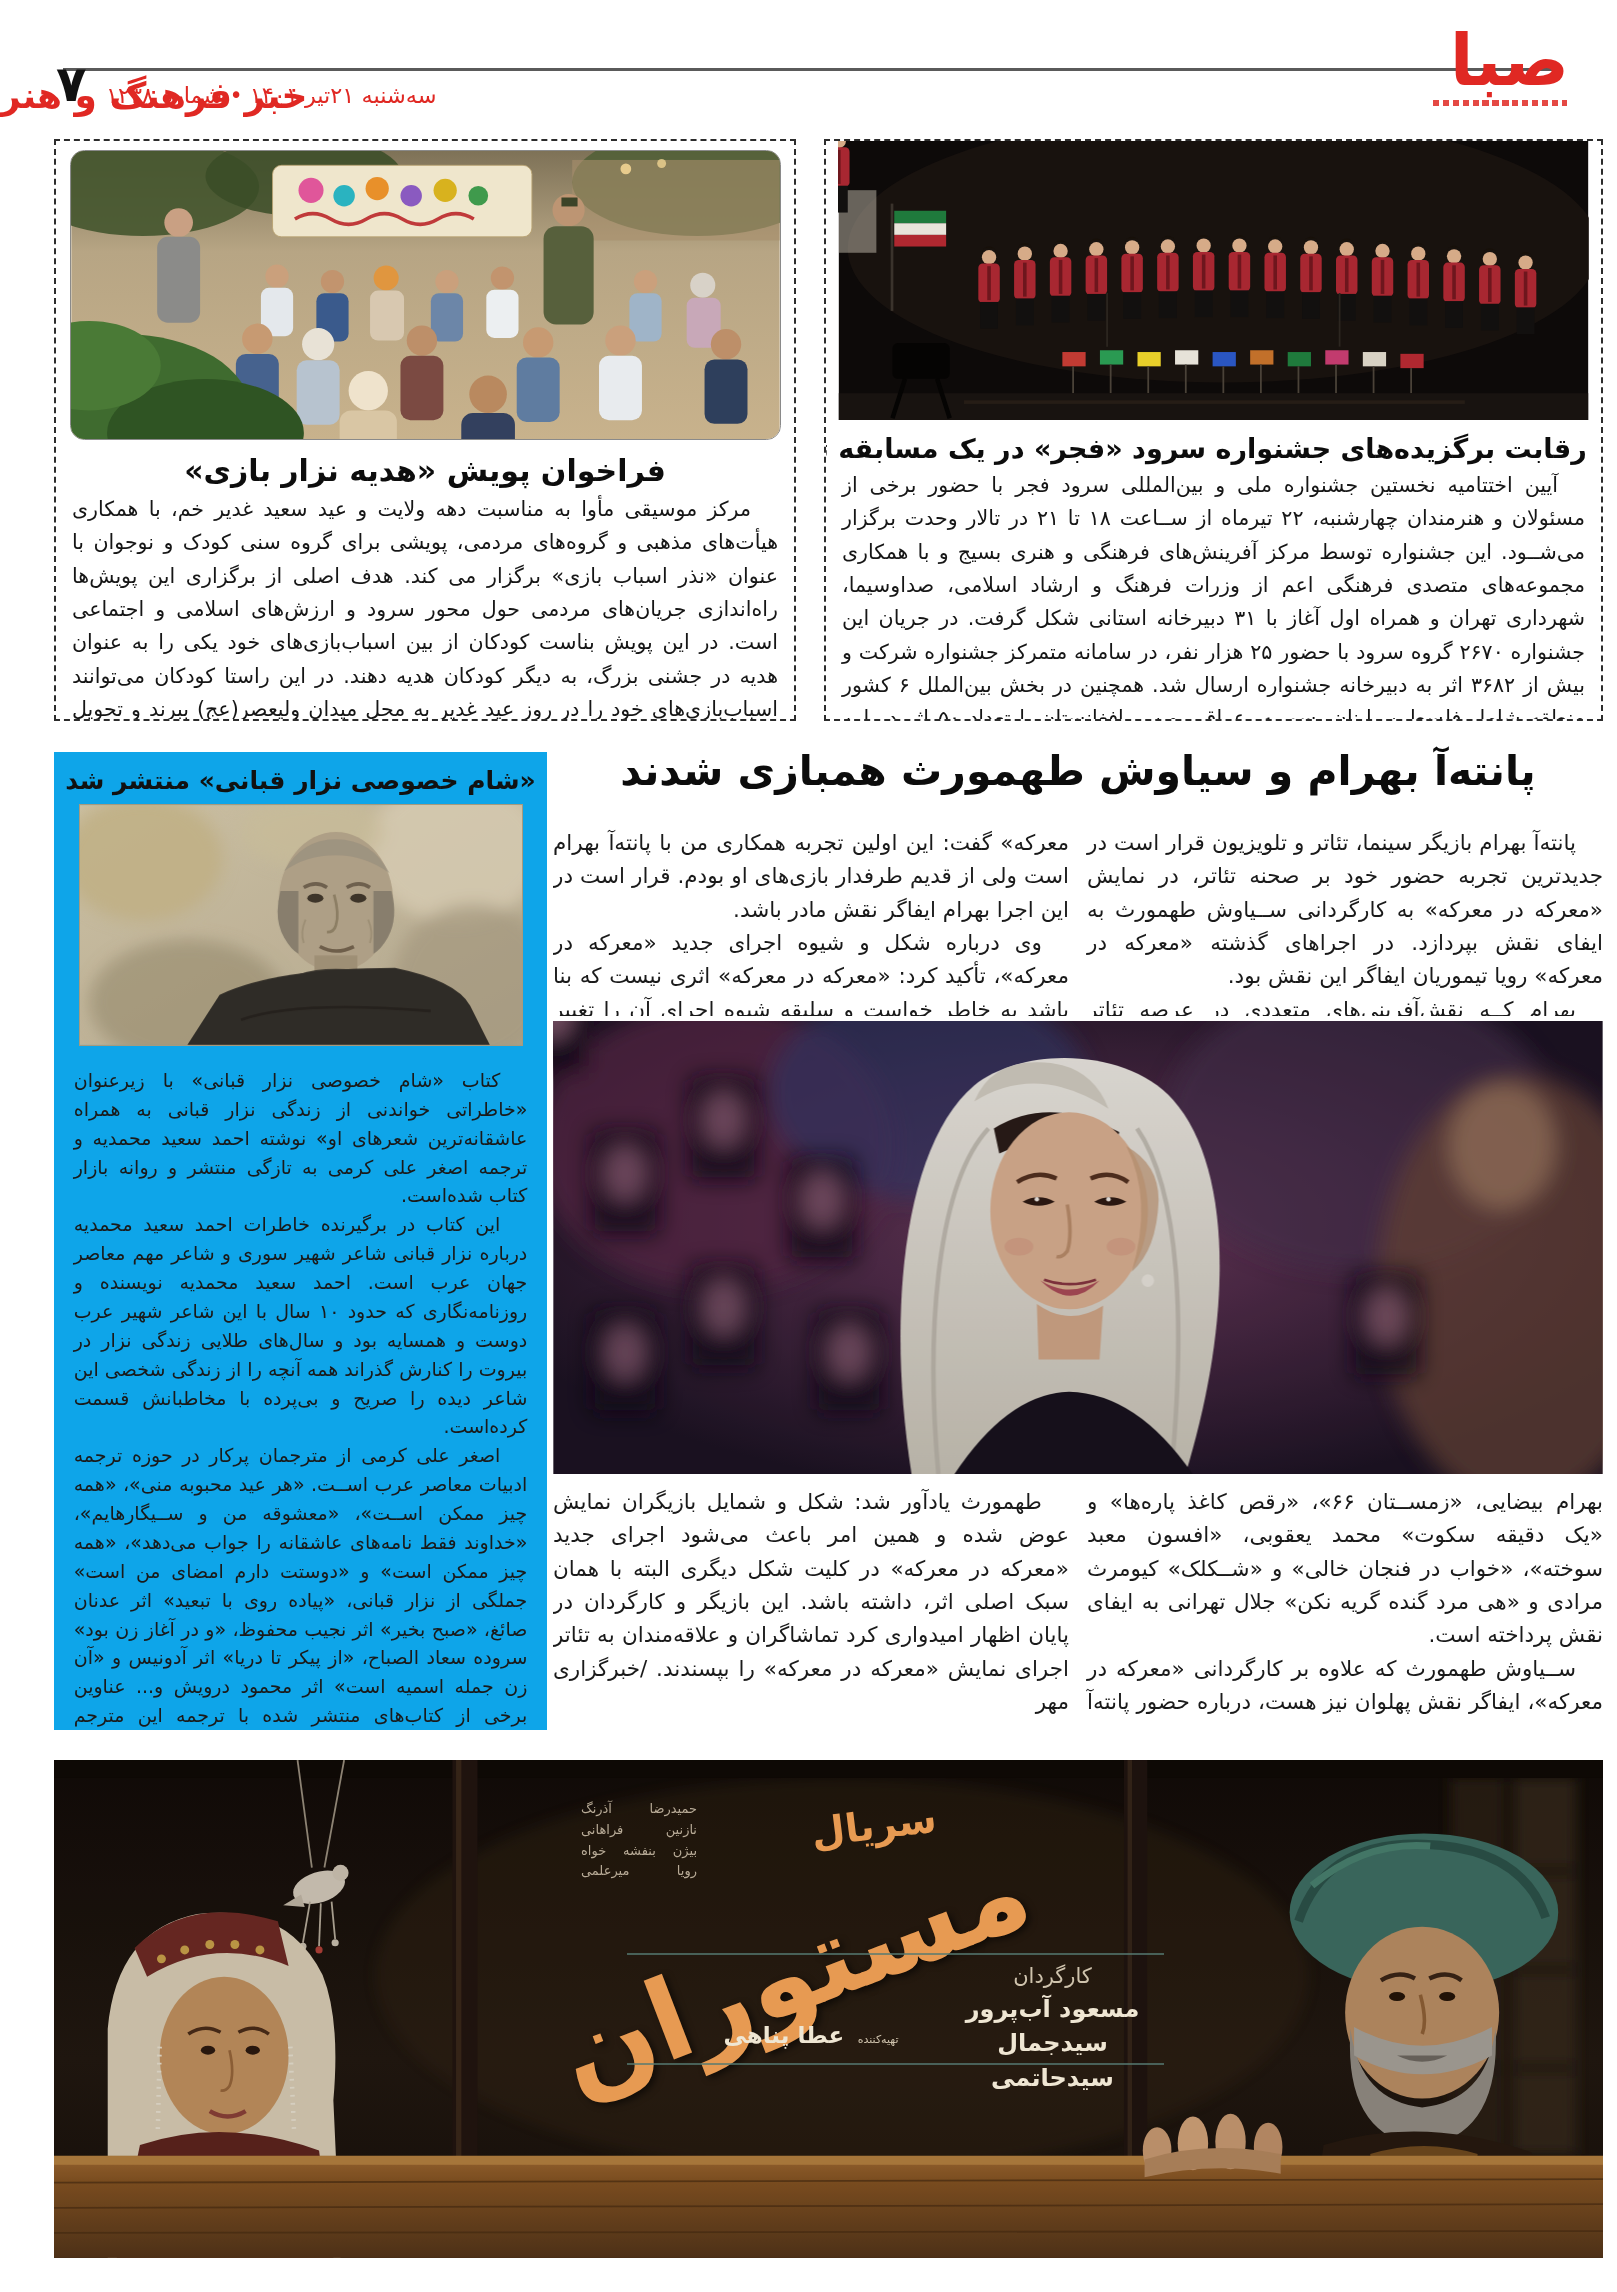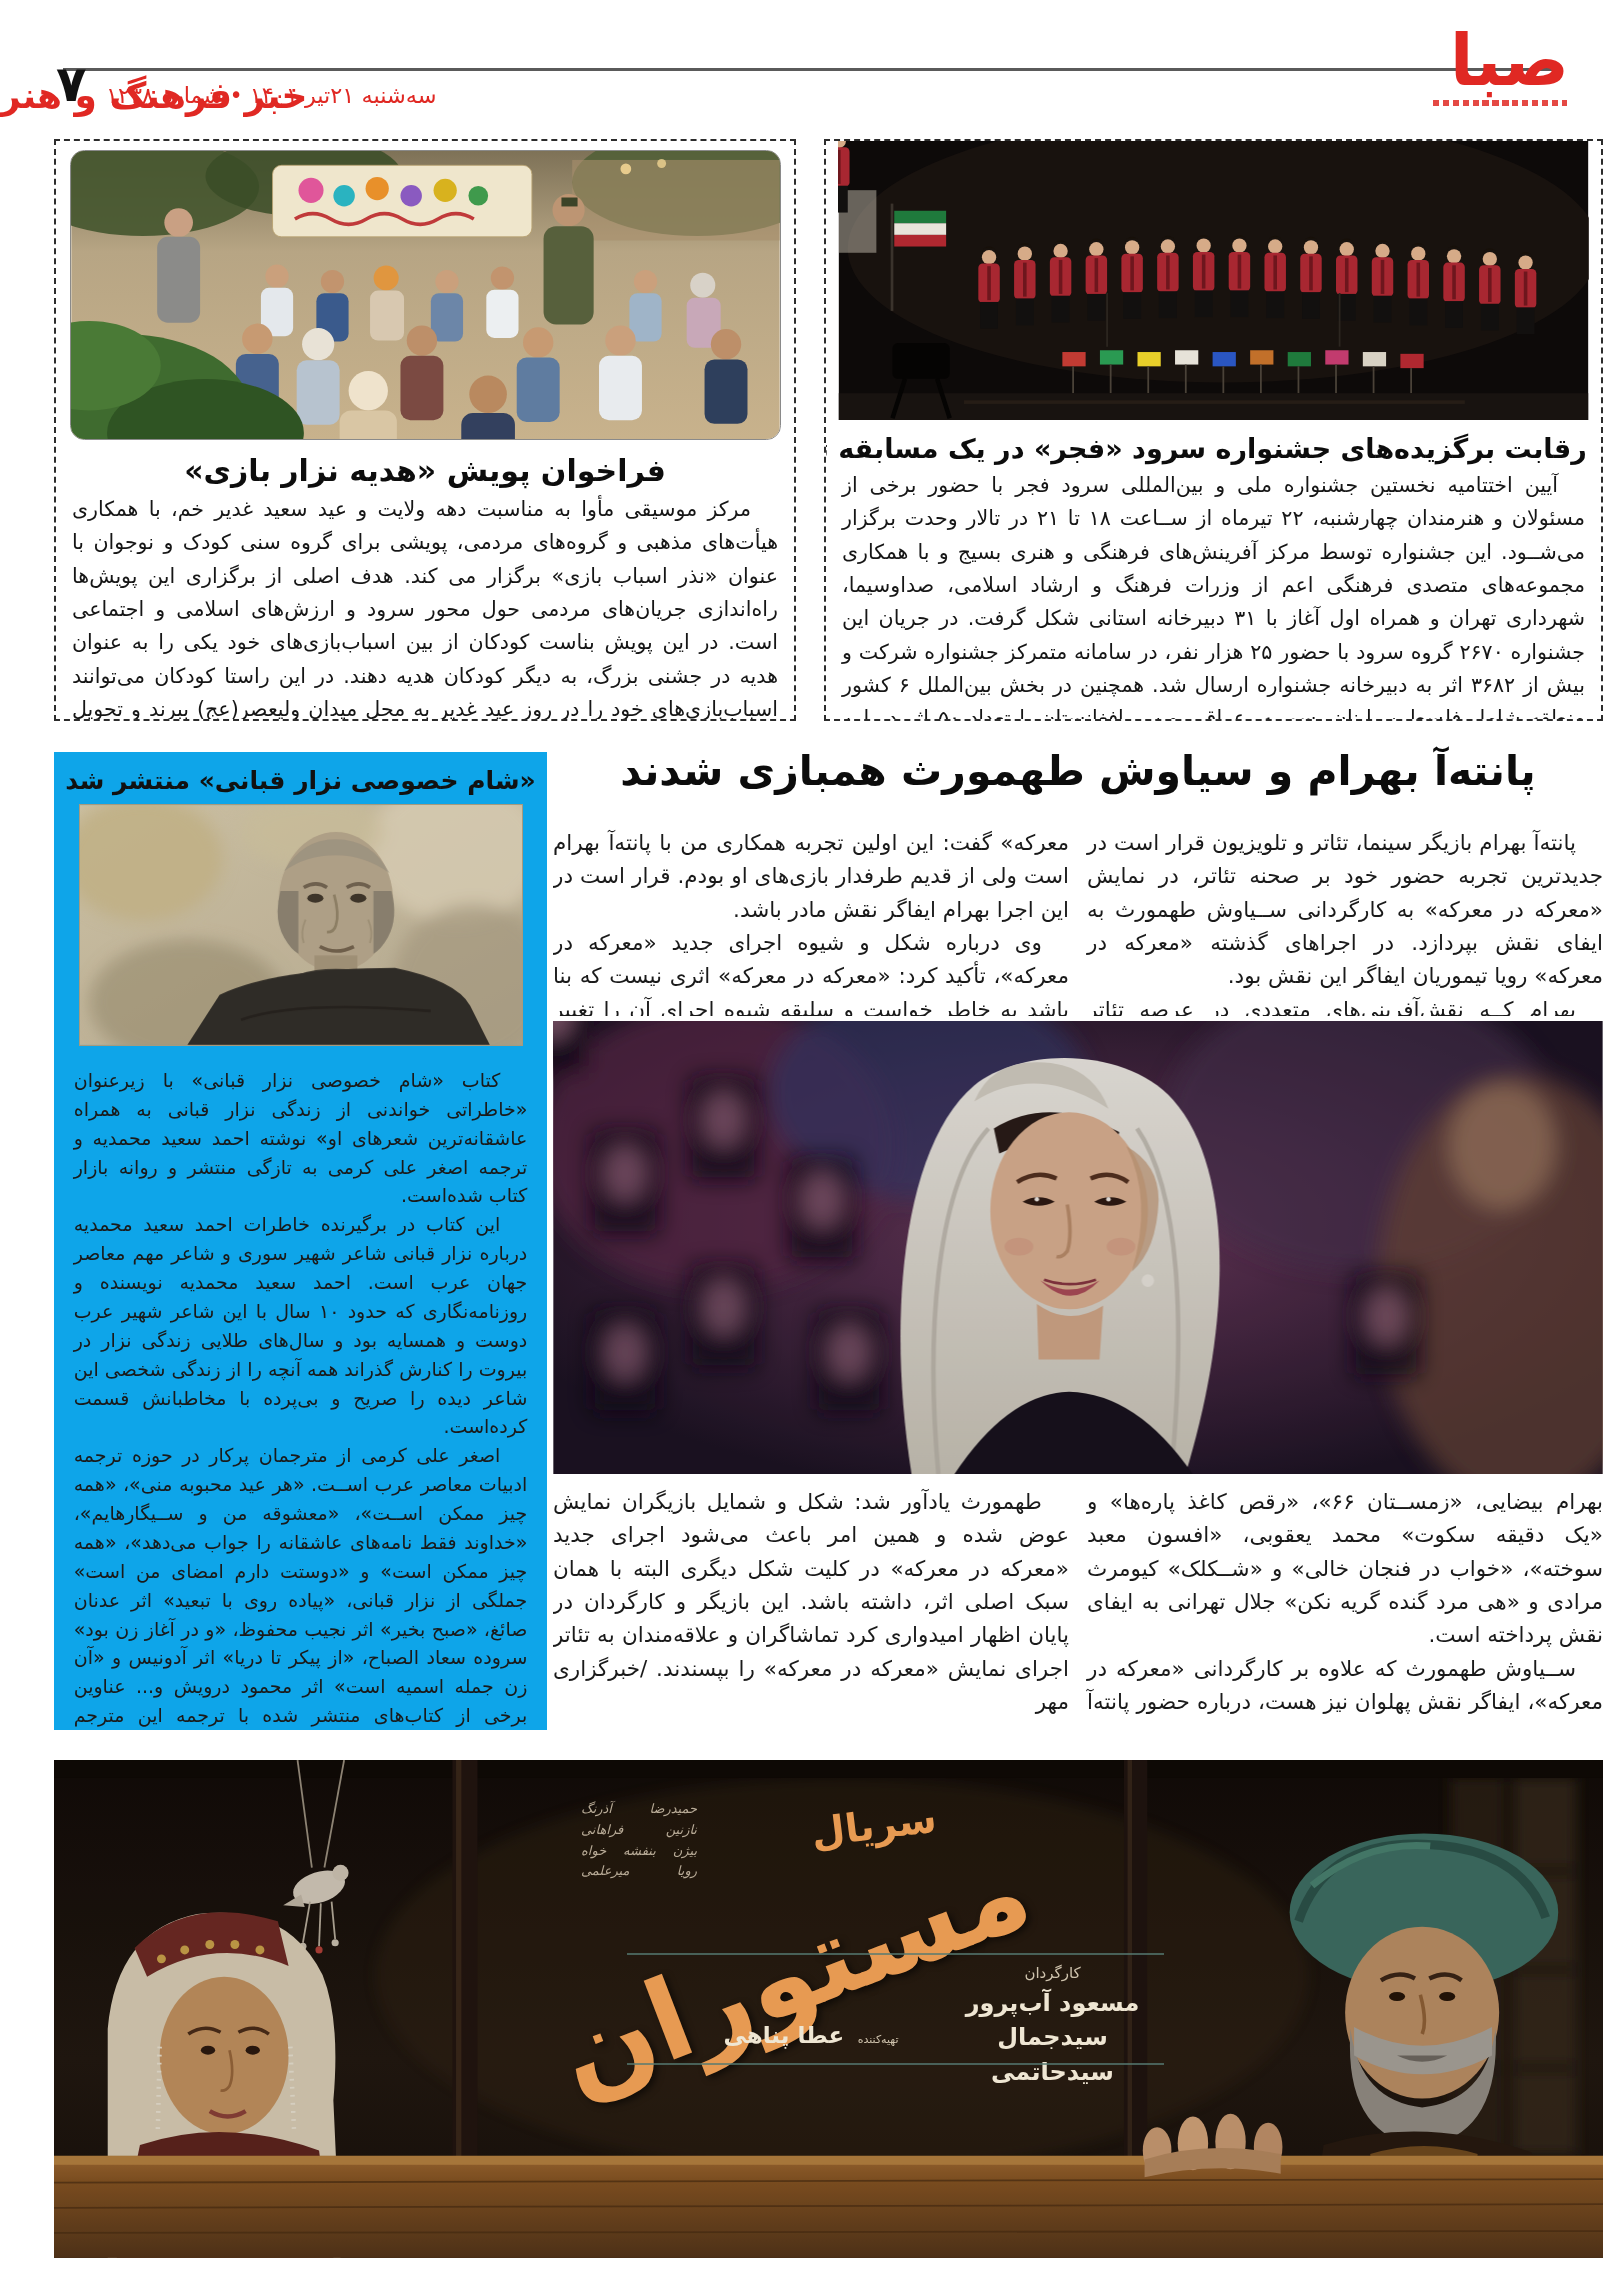--- a/index.html
+++ b/index.html
@@ -37,30 +37,30 @@
   .main-title{position:absolute;left:553px;top:720px;width:1050px;text-align:center;font-size:41px;font-weight:bold;color:#0c0c0c;}
   .cols{position:absolute;left:553px;width:1050px;display:flex;gap:18px;overflow:hidden;}
   .cols-top{top:826px;height:190px;}
   .cols-bottom{top:1485px;height:236px;}
   .col{flex:1;font-size:21.5px;line-height:1.55;text-align:justify;color:#1a1a1a;}
   .photo-main{position:absolute;left:553px;top:1021px;width:1050px;height:453px;overflow:hidden;}
   
   .banner{position:absolute;left:54px;top:1760px;width:1549px;height:498px;overflow:hidden;background:#17110d;}
   .banner svg{position:absolute;inset:0;}
   .bn-cast{position:absolute;left:527px;top:39px;width:116px;font-size:13px;line-height:1.6;color:#b8ab97;
-    text-align:justify;font-style:italic;}
+    text-align:justify;}
   .bn-cast div{text-align-last:justify;}
   .bn-serial{position:absolute;left:757px;top:43px;font-size:39px;font-weight:bold;color:#e79a52;transform:rotate(-7deg);}
   .bn-title{position:absolute;left:515px;top:82px;width:448px;height:260px;display:flex;align-items:center;justify-content:center;
     font-size:111px;font-weight:bold;color:#e79a52;transform:rotate(-21deg);text-shadow:2.7px 3.6px 7.2px rgba(0,0,0,.55);}
   .bn-rule{position:absolute;height:1.8px;background:#567a72;opacity:.75;}
   .bn-rule.top{left:573px;top:193px;width:537px;}
   .bn-rule.bot{left:573px;top:303px;width:537px;}
   .bn-directors{position:absolute;left:882px;top:204px;width:233px;text-align:center;color:#efe6d3;}
-  .bn-directors .lbl{font-size:15px;color:#cfc3ad;margin-bottom:3.6px;}
+  .bn-directors .lbl{font-size:21px;color:#cfc3ad;margin-bottom:3.6px;}
   .bn-directors .nm{font-size:24px;font-weight:bold;line-height:1.45;}
   .bn-producer{position:absolute;left:627px;top:262px;width:260px;text-align:center;color:#efe6d3;direction:rtl;}
   .bn-producer .lbl{font-size:11px;color:#cfc3ad;margin-left:9px;}
   .bn-producer .nm{font-size:23px;font-weight:bold;}
 </style>
 </head>
 <body>
 
 <div class="page">
 

